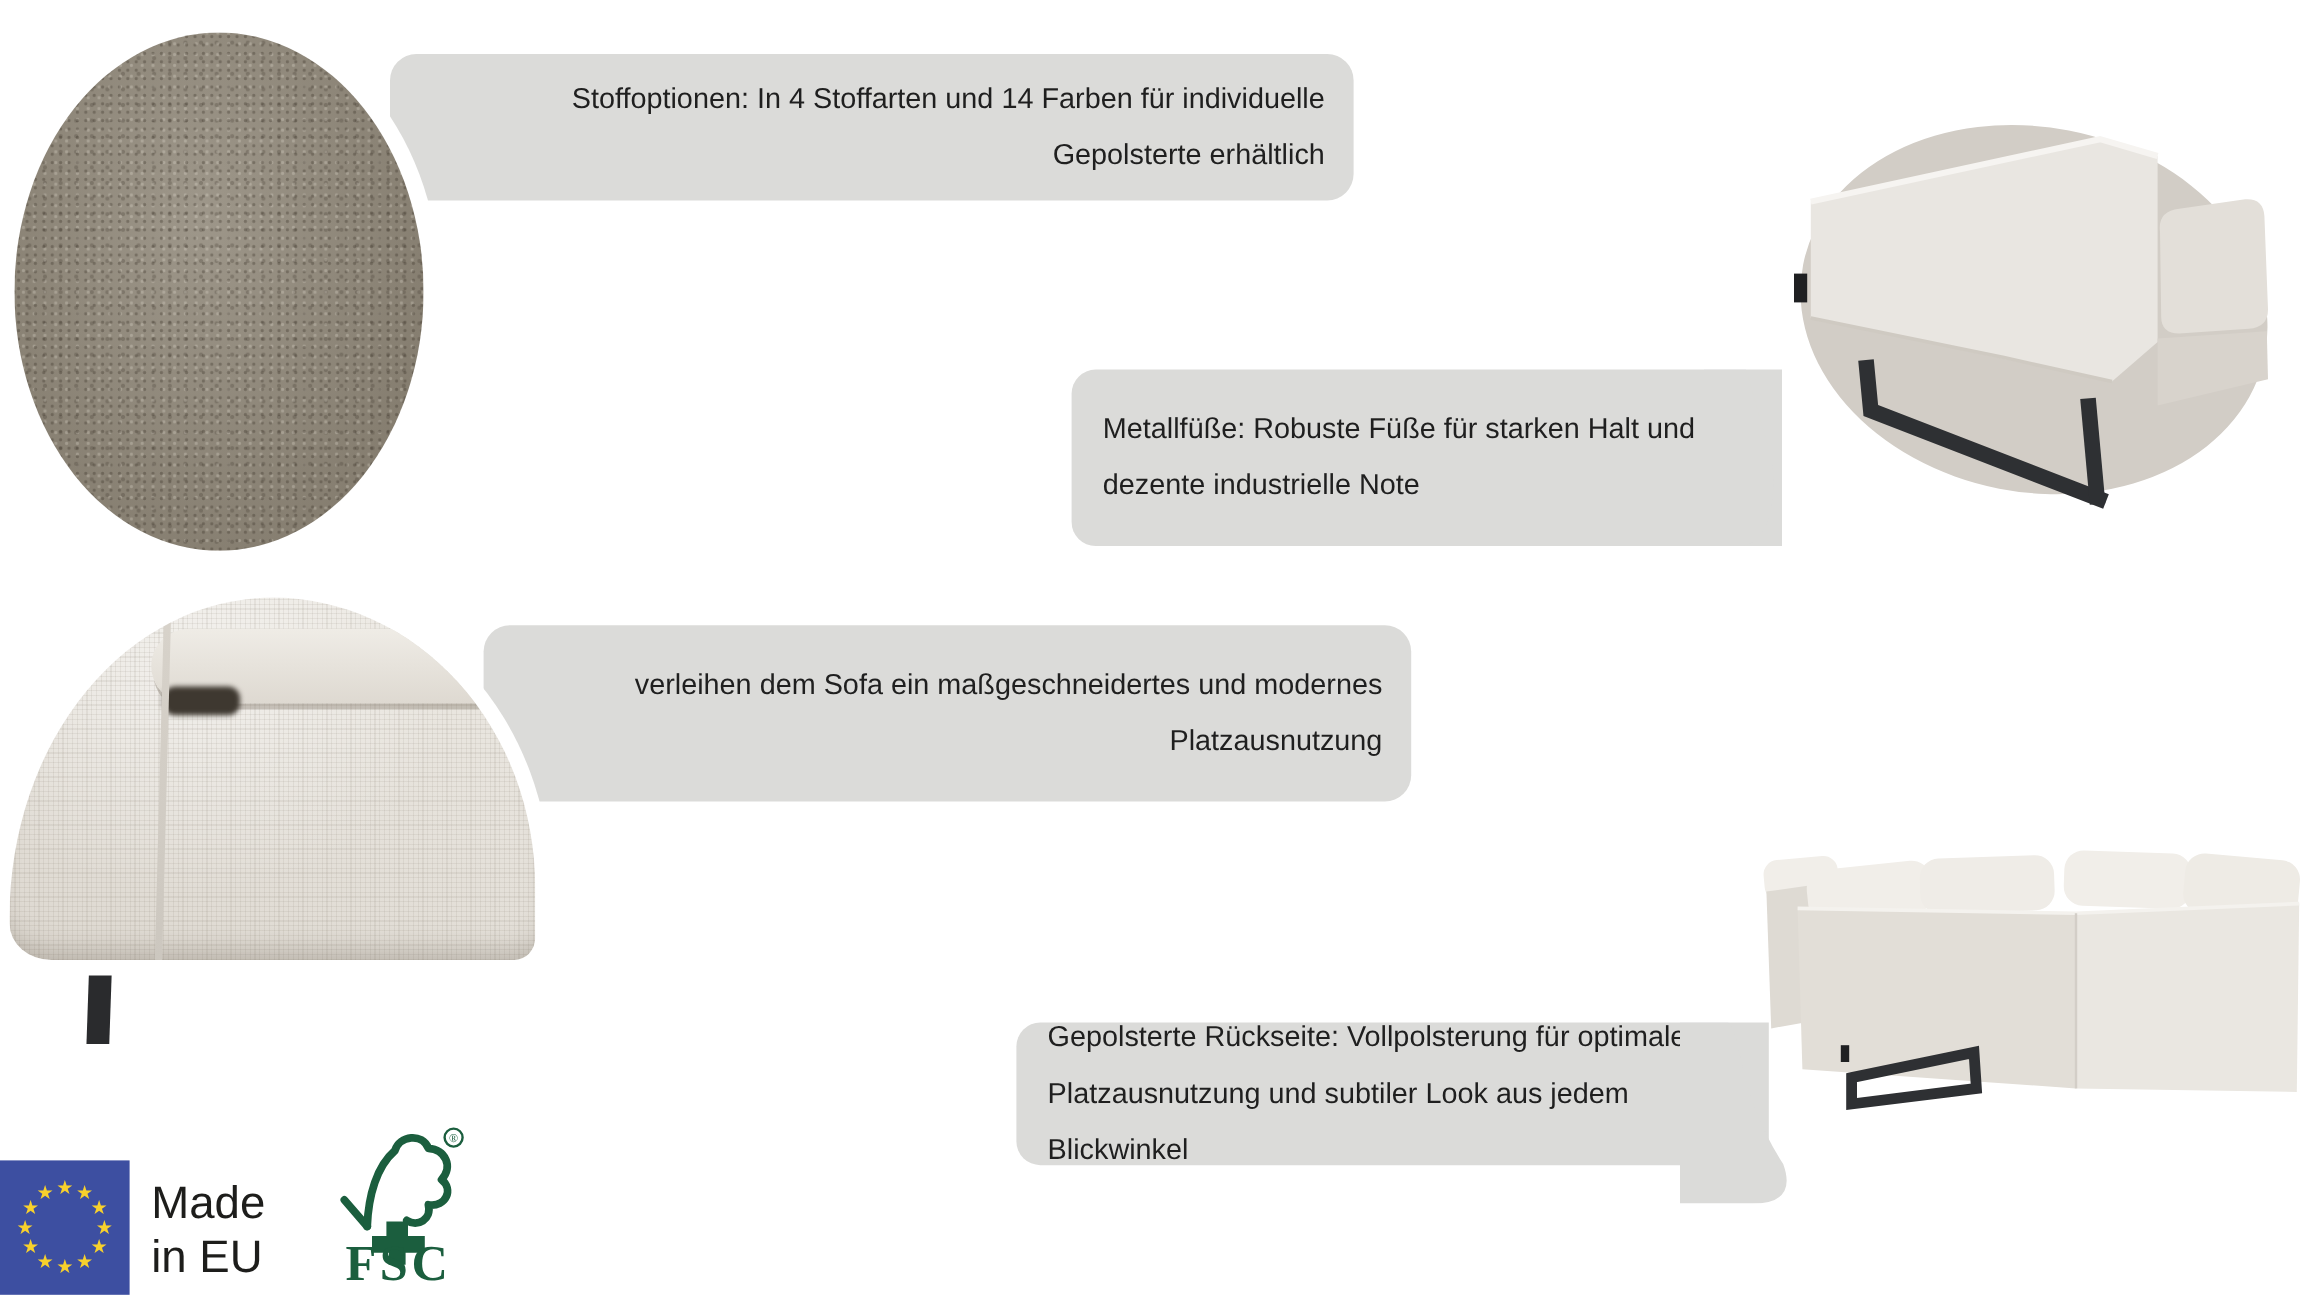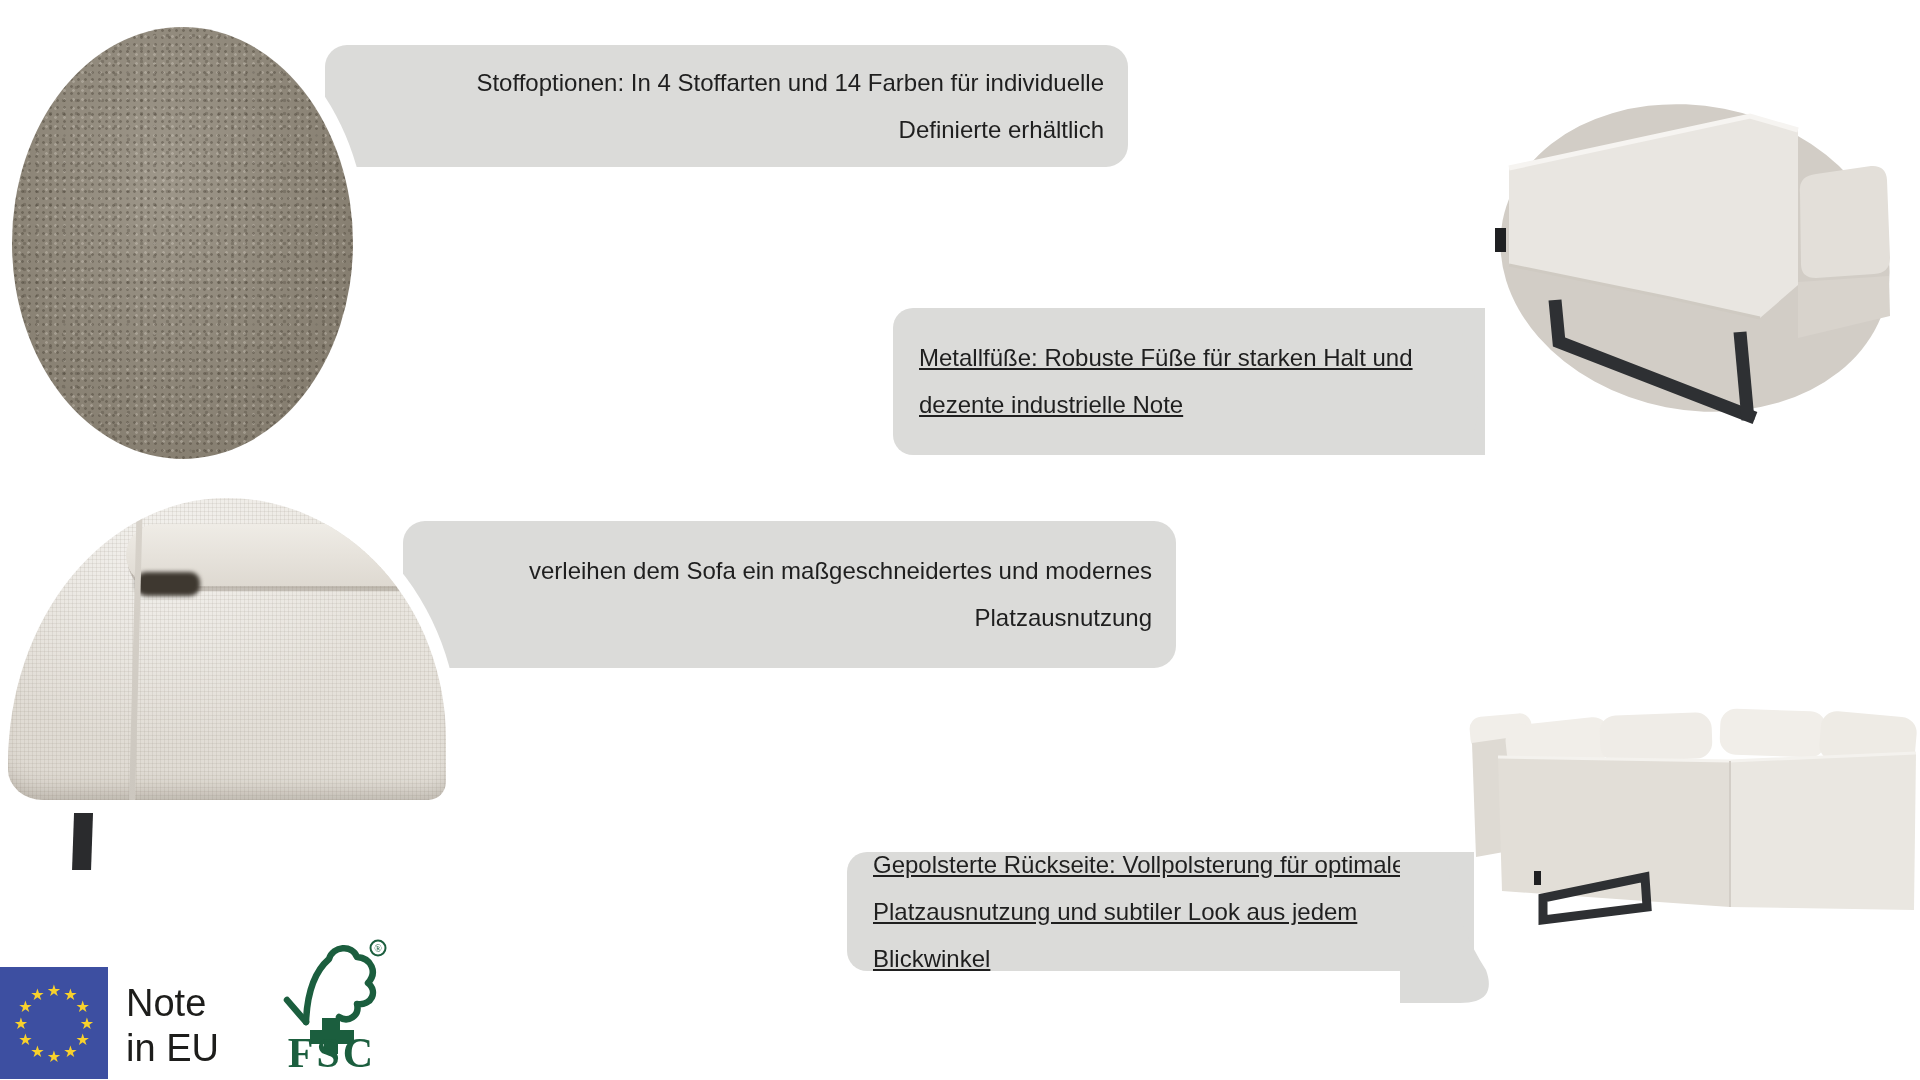--- a/index.html
+++ b/index.html
@@ -12,21 +12,21 @@
   .abs{position:absolute;}
 
   
   .bubble{
     position:absolute;background:#dbdbd9;border-radius:22px;
     display:flex;flex-direction:column;justify-content:center;
     font-size:24px;line-height:36px;color:#1f1f1f;gap:11px;
   }
   .bubble .ln{white-space:nowrap;}
   .al-r{align-items:flex-end;text-align:right;padding:0 24px;}
-  .al-l{align-items:flex-start;text-align:right;padding:0 26px;text-decoration:underline;}
+  .al-l{align-items:flex-start;text-align:right;padding:0 26px;}
   .b1{left:325px;top:45px;width:755px;height:122px;z-index:1;}
   .b2{left:893px;top:308px;width:540px;height:147px;border-radius:20px 0 0 20px;z-index:1;}
   .b2tail{left:1420px;top:308px;width:70px;height:147px;z-index:1;}
   .b3{left:403px;top:521px;width:725px;height:147px;z-index:1;}
   .b4{left:847px;top:852px;width:575px;height:119px;border-radius:20px 0 0 20px;z-index:1;}
   .b4tail{left:1400px;top:852px;width:100px;height:151px;z-index:1;}
 
   
   .swatch{
     left:12px;top:27px;width:341px;height:432px;border-radius:50%;z-index:2;
@@ -88,21 +88,21 @@
 
   svg text{font-family:"Liberation Serif",serif;}
 </style>
 </head>
 <body>
 
 <div class="abs swatch"></div>
 
 <div class="bubble b1 al-r">
   <div class="ln">Stoffoptionen: In 4 Stoffarten und 14 Farben für individuelle</div>
-  <div class="ln">Definierte erhältlich</div>
+  <div class="ln">Gepolsterte erhältlich</div>
 </div>
 
 <svg class="abs" style="left:1495px;top:50px;" width="405" height="395" viewBox="0 0 405 395">
   <ellipse cx="200" cy="208" rx="196" ry="152" transform="rotate(11 200 208)" fill="#d2cdc6"></ellipse>
   <polygon points="14,118 255,66 303,80 303,235 265,268 14,215" fill="#e9e6e1"></polygon>
   <polyline points="14,118 255,66 303,80" fill="none" stroke="#f6f4f1" stroke-width="5"></polyline>
   <polyline points="14,215 175,248 265,268" fill="none" stroke="#cfcac2" stroke-width="3"></polyline>
   <path d="M305,143 Q303,126 321,124 L376,116 Q391,115 392,130 L395,208 Q395,223 379,224 L321,228 Q306,228 306,214 Z" fill="#e3dfd9"></path>
   <polygon points="303,232 394,226 395,266 303,288" fill="#d8d3cc"></polygon>
   <rect x="0" y="178" width="11" height="24" fill="#1f2022"></rect>
@@ -163,21 +163,21 @@
   <span class="st">★</span>
   <span class="st">★</span>
   <span class="st">★</span>
   <span class="st">★</span>
   <span class="st">★</span>
   <span class="st">★</span>
   <span class="st">★</span>
   <span class="st">★</span>
 </div>
 <div class="abs madein">
-  <div>Note</div>
+  <div>Made</div>
   <div><span>in </span><b>EU</b></div>
 </div>
 
 <svg class="abs fscbox" width="108" height="132" viewBox="0 0 108 132">
   <g stroke="#1b5e3e" stroke-width="6.5" fill="none" stroke-linecap="round" stroke-linejoin="round">
     <path d="M7,62 L26,84"></path>
     <path d="M26,84 C27,58 34,34 49,21 C53,8 72,6 77,19 C91,20 98,34 88,45 C98,53 92,68 77,66 C80,78 68,85 59,79"></path>
   </g>
   <path d="M42,80 L60,80 L60,92 L74,92 L74,106 L58,106 L58,116 L44,116 L44,106 L30,106 L30,92 L42,92 Z" fill="#1b5e3e"></path>
   <circle cx="98" cy="10" r="7.5" fill="none" stroke="#1b5e3e" stroke-width="2"></circle>

